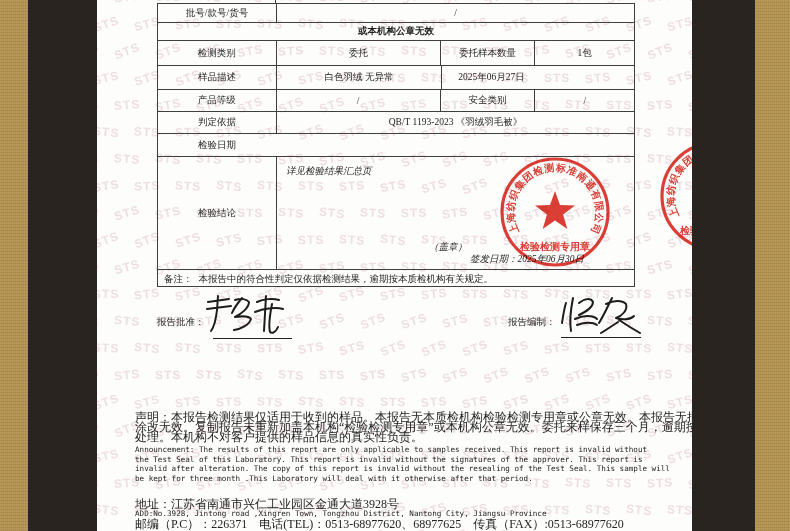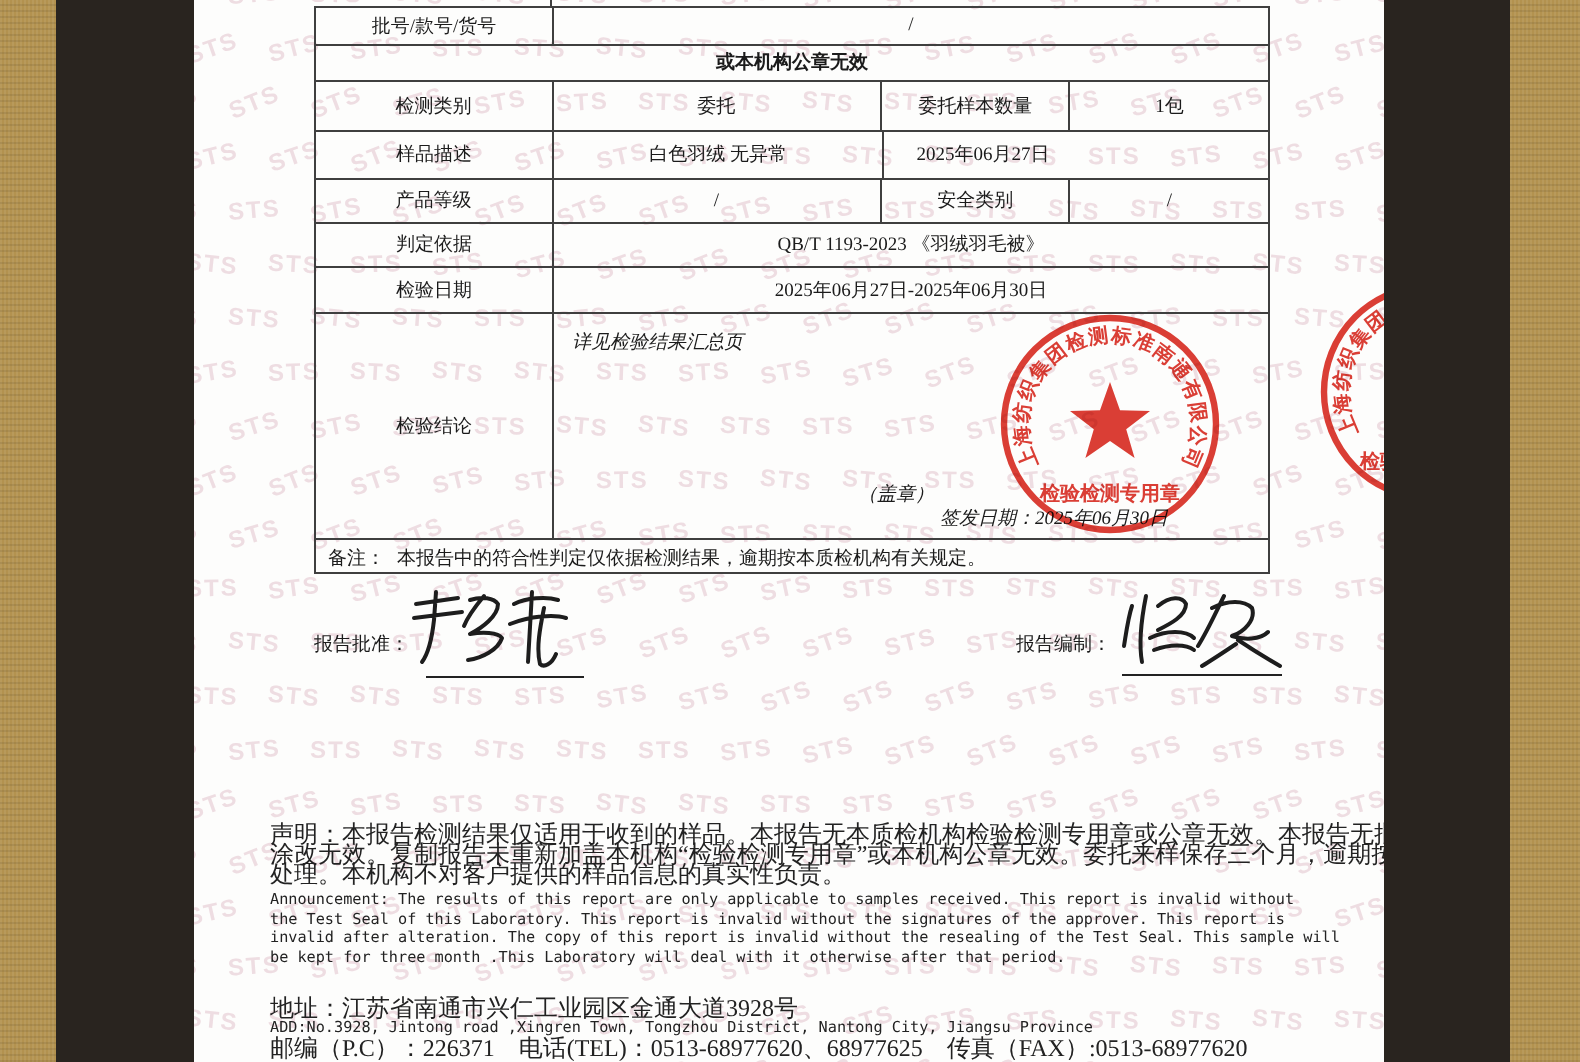--- a/index.html
+++ b/index.html
@@ -410,21 +410,20 @@
           <div class="c bl w2">/</div>
           <div class="c bl w3">安全类别</div>
           <div class="c bl w4">/</div>
         </div>
         <div class="row bt" style="top:107px;height:22px;">
           <div class="c w1">判定依据</div>
           <div class="c bl wspan">QB/T 1193-2023 《羽绒羽毛被》</div>
         </div>
         <div class="row bt" style="top:129px;height:23px;">
           <div class="c w1">检验日期</div>
-          <div class="c bl wspan">2025年06月27日-2025年06月30日</div>
         </div>
         <div class="row bt" style="top:152px;height:113px;">
           <div class="c w1">检验结论</div>
           <div class="c bl wspan concl">
             <span class="val">详见检验结果汇总页</span>
             <span class="seal-hint">（盖章）</span>
             <span class="issue">签发日期：2025年06月30日</span>
           </div>
         </div>
         <div class="row bt" style="top:265px;height:19px;">

